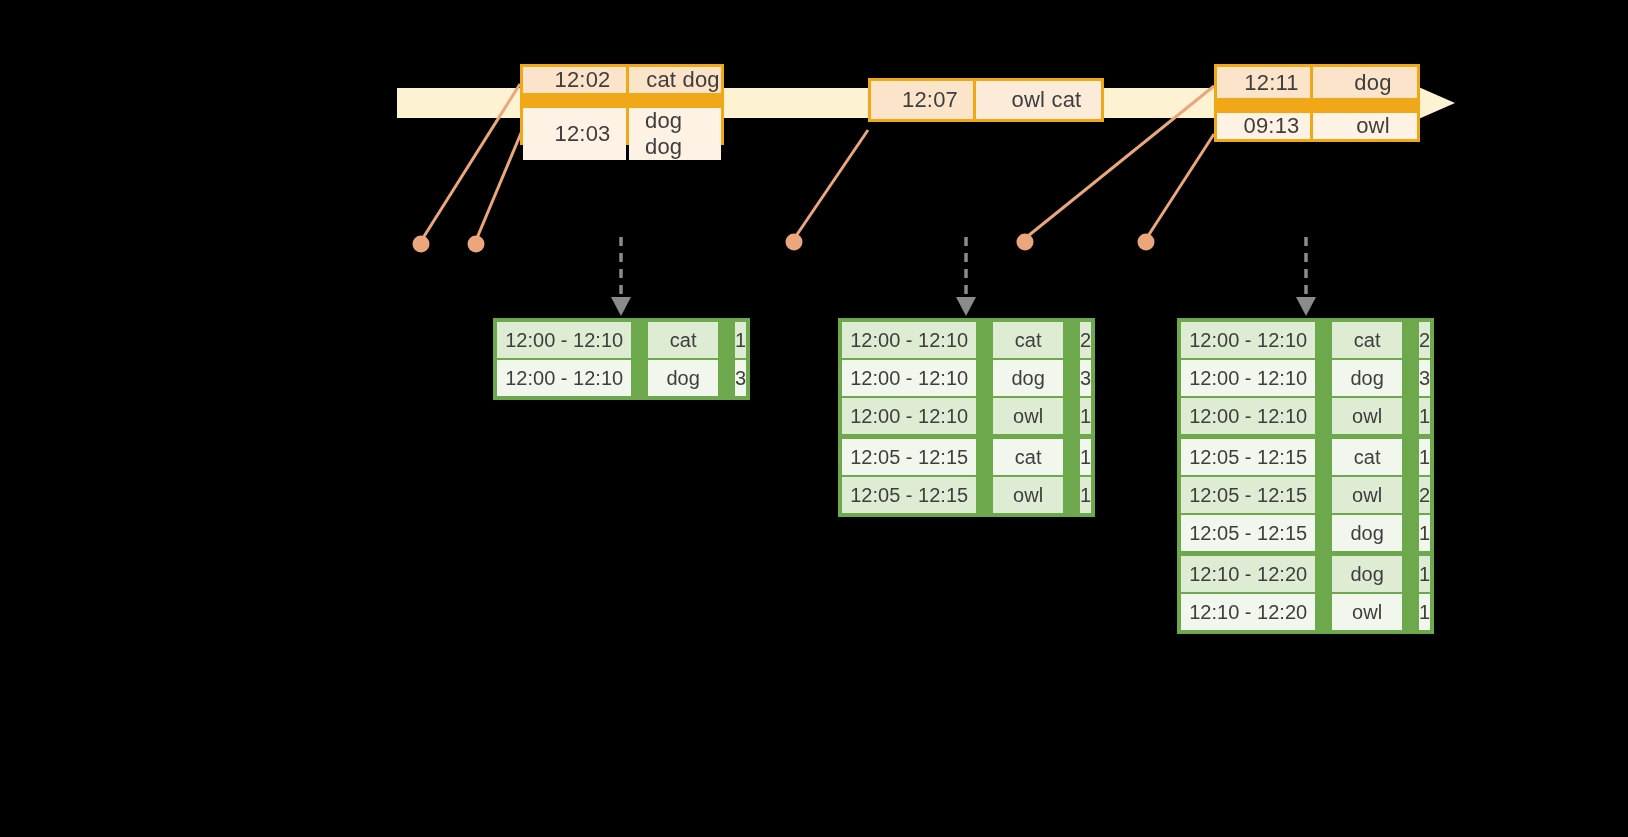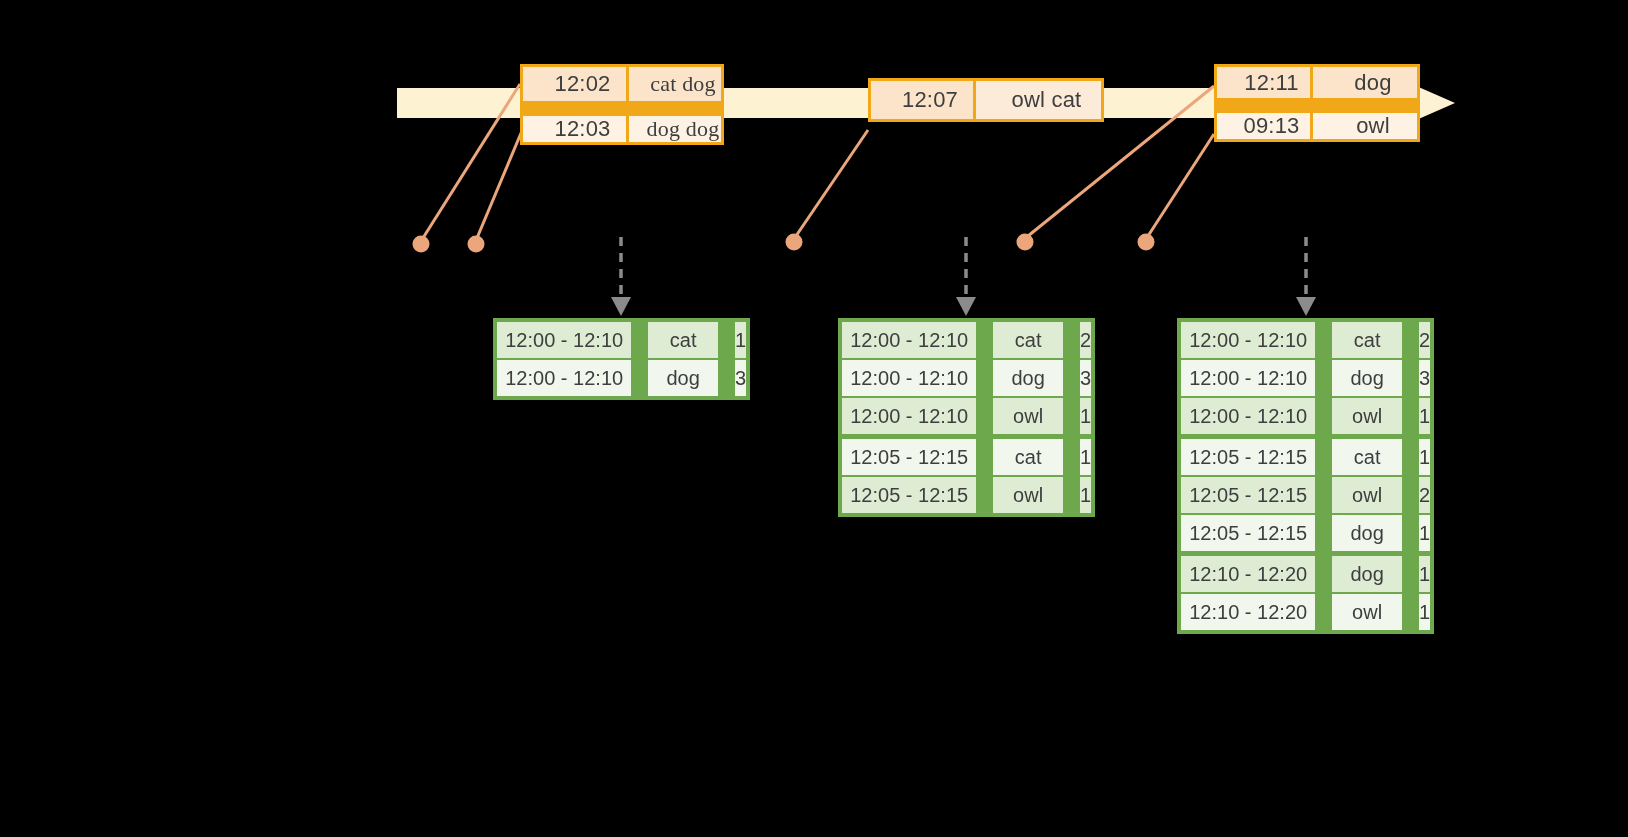--- a/index.html
+++ b/index.html
@@ -20,21 +20,21 @@
   .erow{display:flex; column-gap:3px; flex:1;}
   .ecell{
     display:flex; align-items:center; justify-content:center;
     font-size:22px; letter-spacing:0.2px;padding-left:16px;
   }
   .fill-peach{background:#fbe4c9;}
   .fill-cream{background:#fdf2e3;margin-top:12px;}
   .fill-mid{background:#fcebd9;text-align:right;}
 
   .ebox1{left:520px; top:64px; width:204px; height:81px;}
-  .ebox1 .t{width:87px;} .ebox1 .w{flex:1;font-family:Liberation Serif, serif;}
+  .ebox1 .t{width:87px;} .ebox1 .w{flex:1;}
   .ebox2{left:868px; top:78px; width:236px; height:44px;}
   .ebox2 .t{width:86px;} .ebox2 .w{flex:1;}
   .ebox3{left:1214px; top:64px; width:206px; height:78px;}
   .ebox3 .t{width:77px;} .ebox3 .w{flex:1;}
 
   
   .rtable{
     position:absolute; box-sizing:border-box; width:257px;
     background:#6ea84d; border:4px solid #6ea84d;
     display:flex; flex-direction:column;

